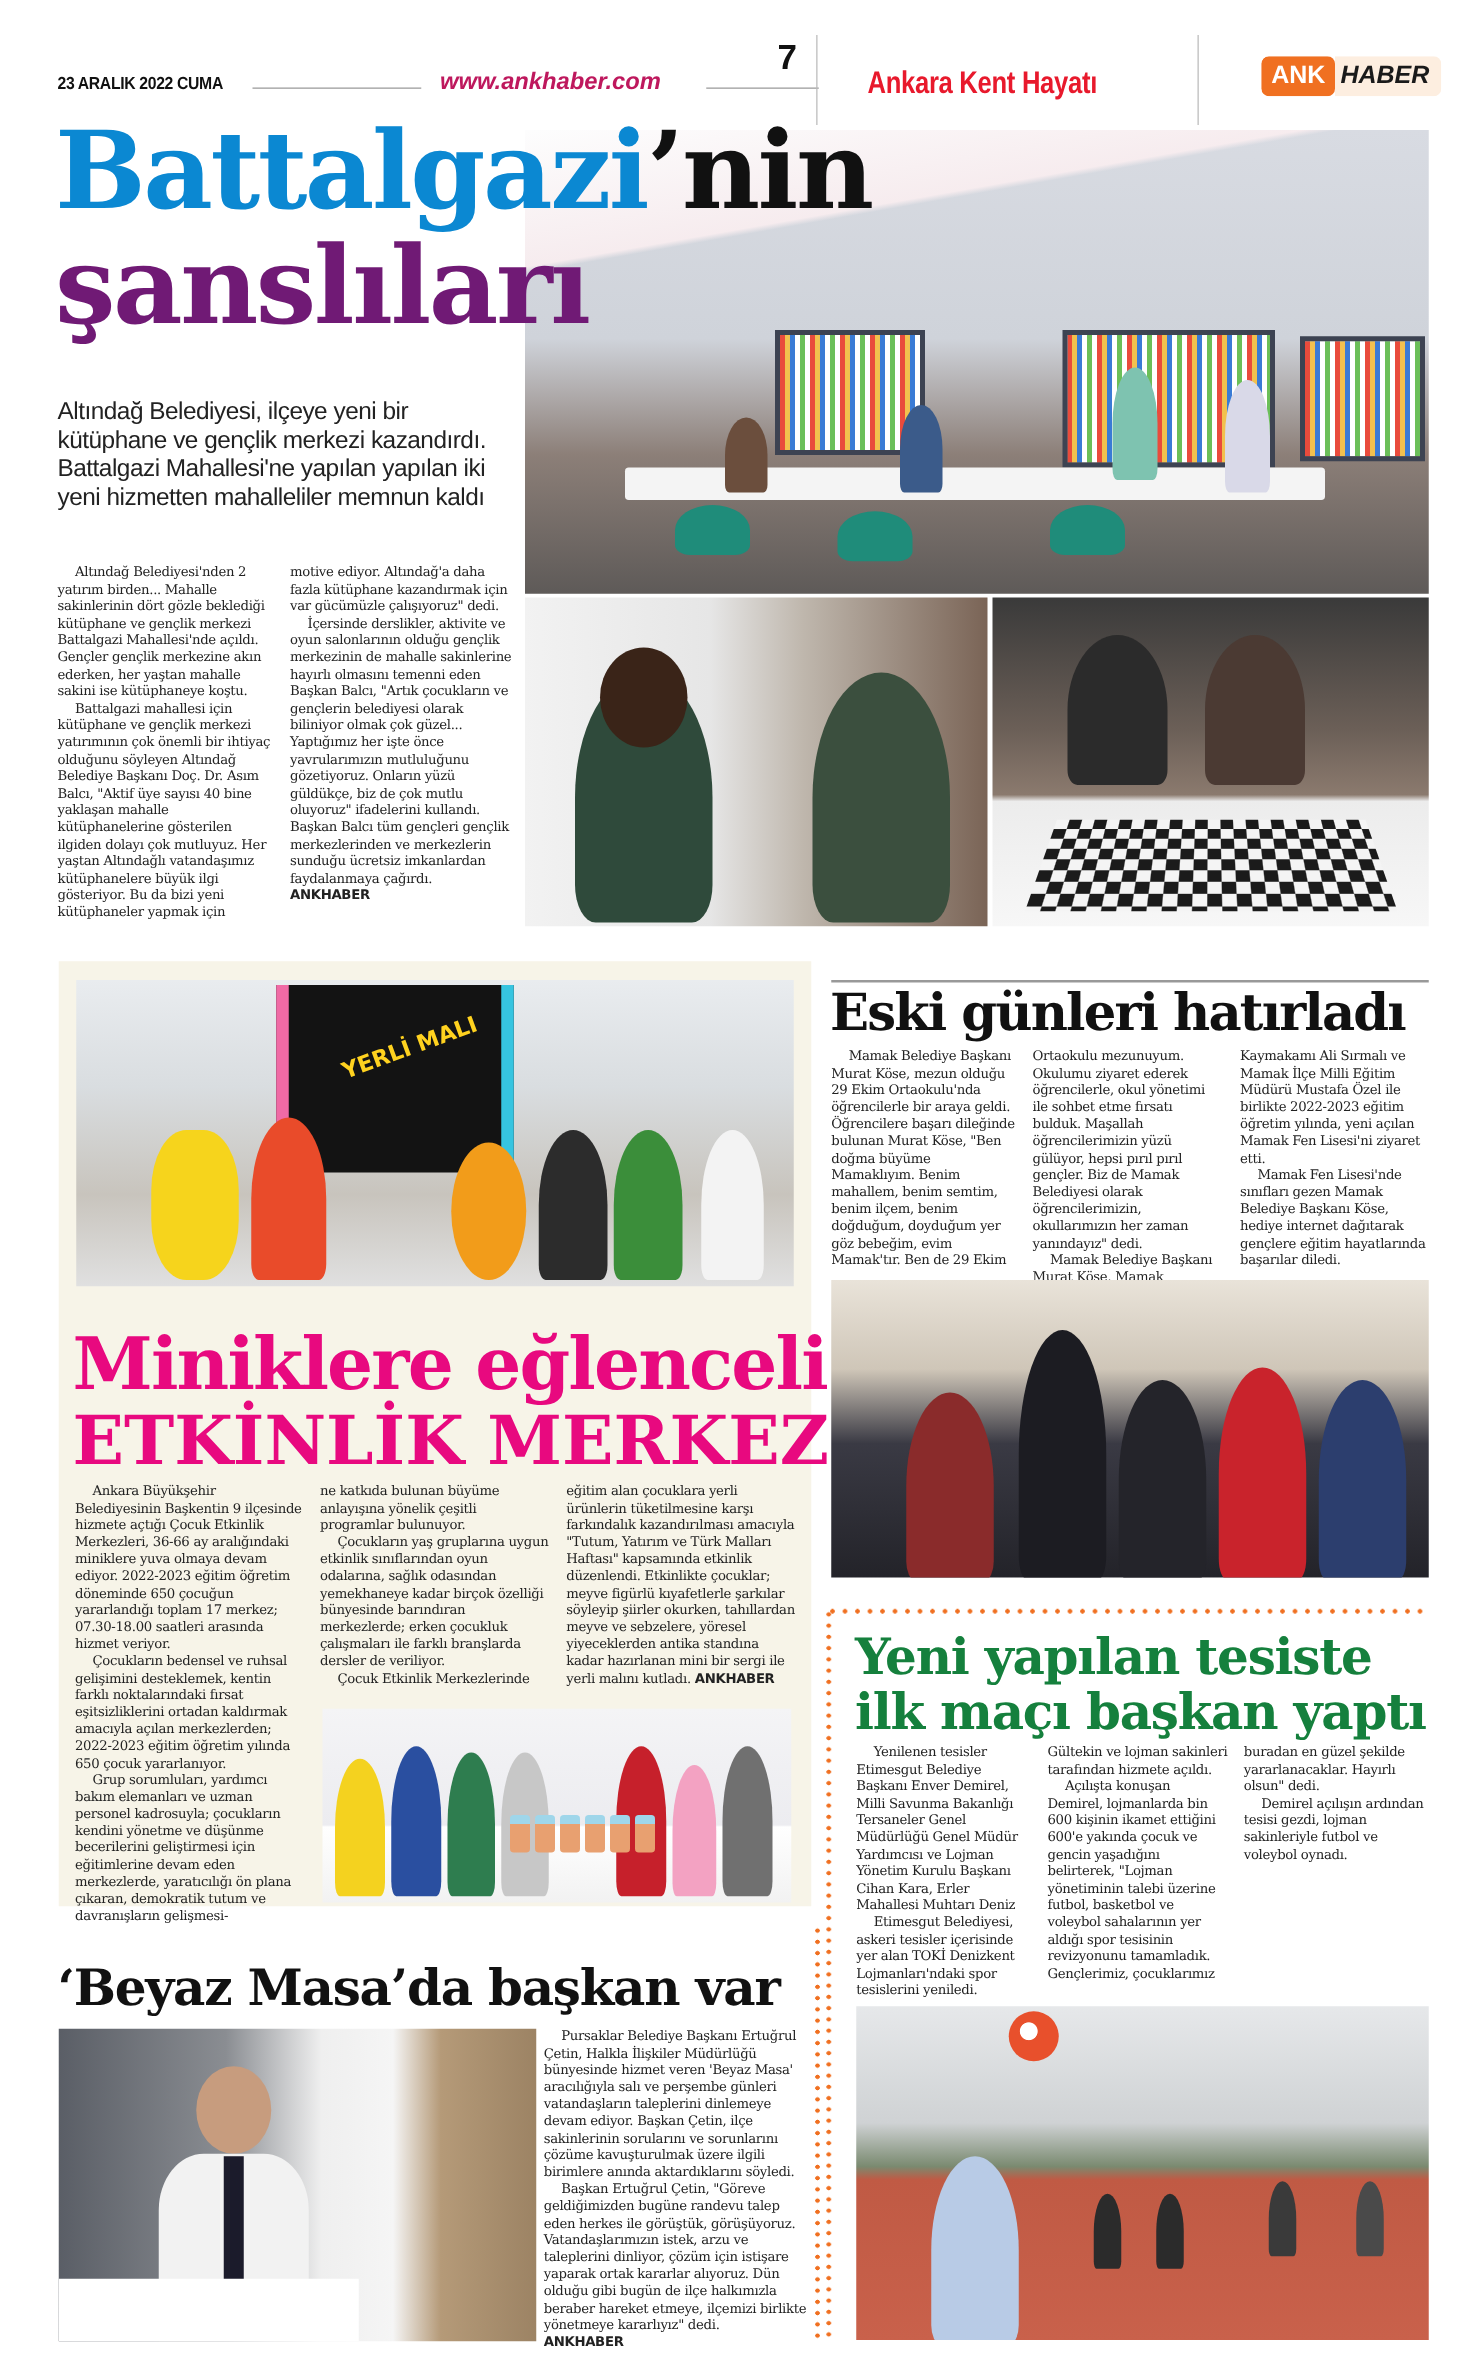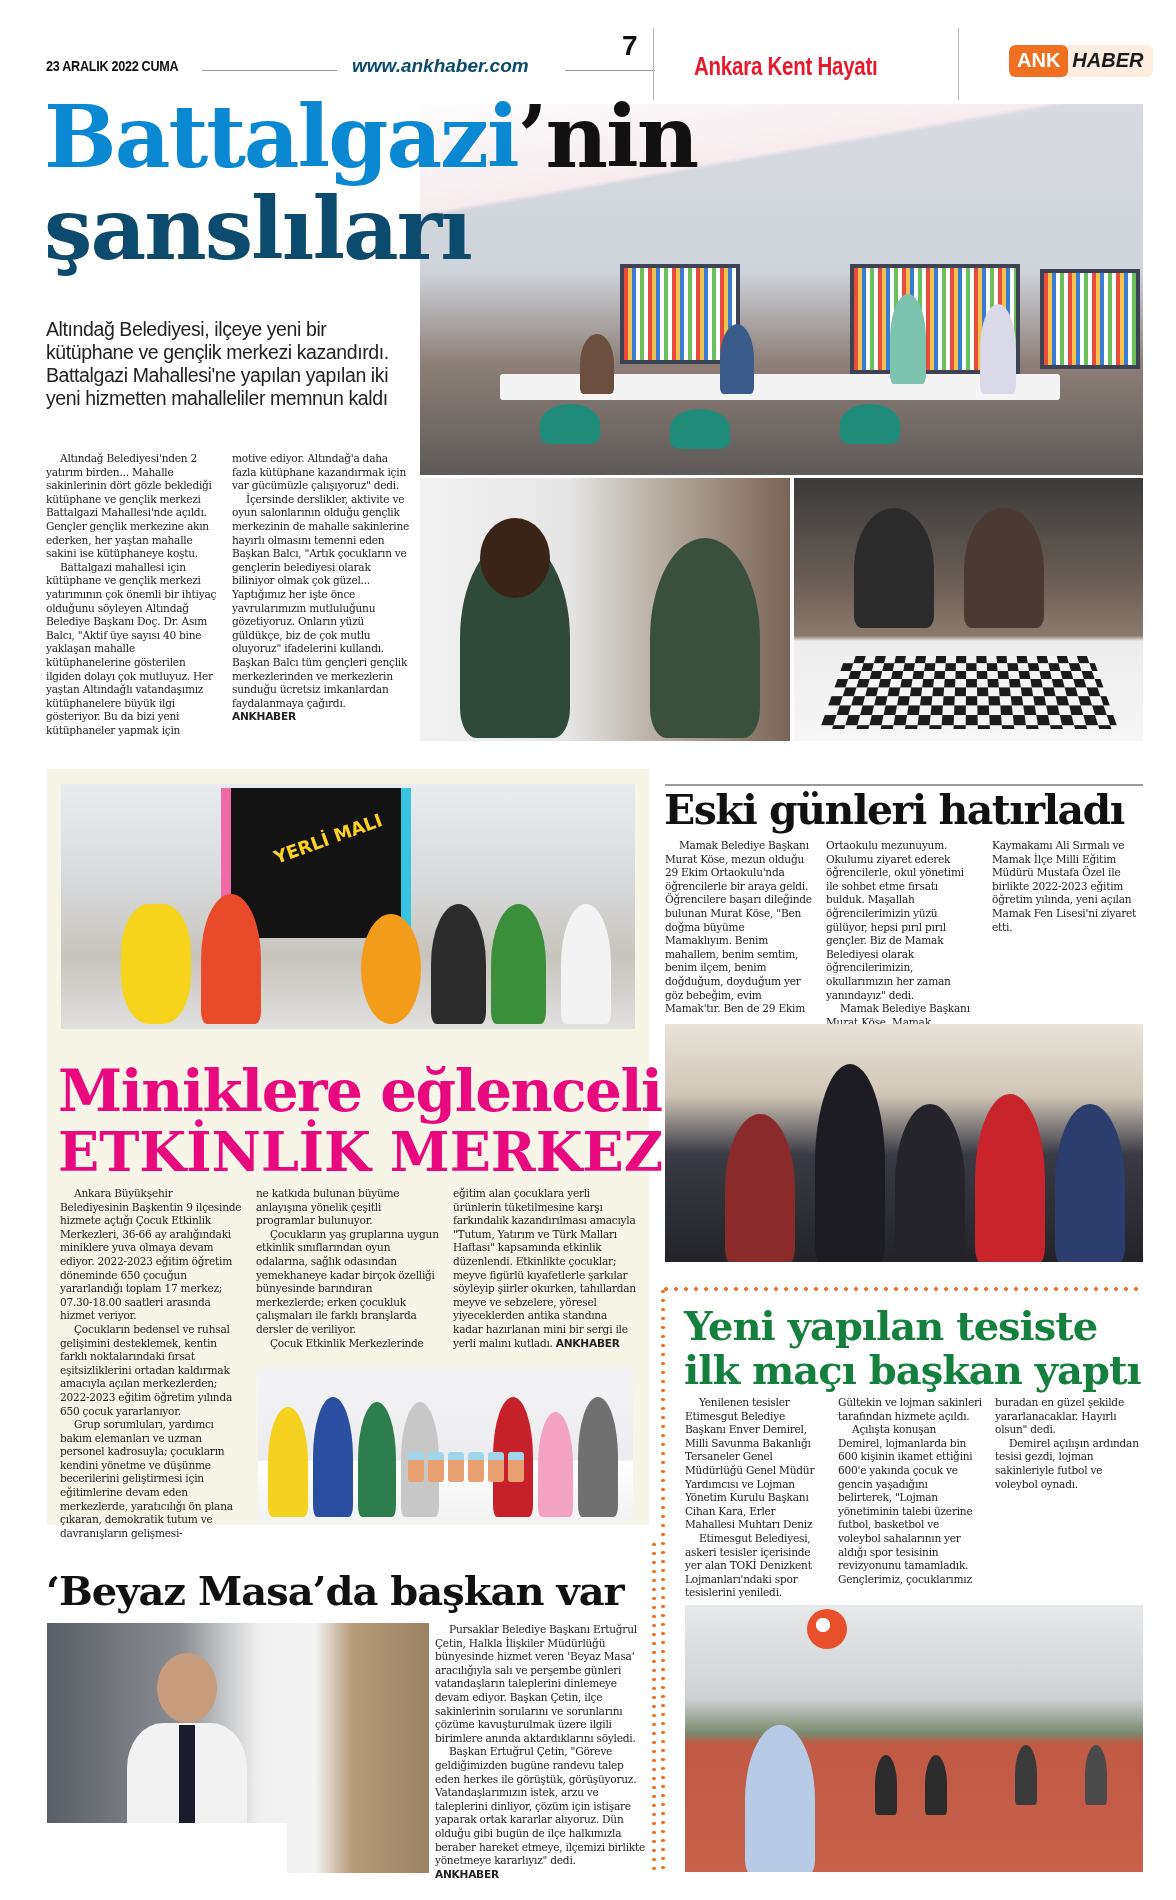--- a/index.html
+++ b/index.html
@@ -3,34 +3,34 @@
 <meta charset="utf-8">
 <style>
   * { box-sizing: border-box; margin: 0; padding: 0; }
   html, body { width: 1176px; height: 1900px; background: #ffffff; overflow: hidden; }
   body { position: relative; font-family: "DejaVu Serif", serif; color: #1a1a1a; }
   .abs { position: absolute; }
 
   
   .mh-date { left: 46px; top: 58px; font-family: "Liberation Sans", sans-serif; font-weight: bold; font-size: 14px; letter-spacing: -0.3px; color: #111; transform: scaleX(0.9); transform-origin: left; }
   .mh-rule { height: 1px; background: #999; }
-  .mh-url { left: 352px; top: 55px; font-family: "Liberation Sans", sans-serif; font-style: italic; font-weight: bold; font-size: 19px; color: #0c4a6e; }
+  .mh-url { left: 352px; top: 55px; font-family: "Liberation Sans", sans-serif; font-style: italic; font-weight: bold; font-size: 19px; color: #be185d; }
   .mh-page { left: 622px; top: 30px; font-family: "Liberation Sans", sans-serif; font-weight: bold; font-size: 28px; color: #111; }
   .mh-vline { width: 1px; background: #bbb; }
   .mh-section { left: 694px; top: 52px; font-family: "Liberation Sans", sans-serif; font-weight: bold; font-size: 25px; color: #e8192c; transform: scaleX(0.82); transform-origin: left; white-space: nowrap; letter-spacing: -0.3px; }
   .logo { left: 988px; top: 45px; height: 32px; display: flex; border-radius: 6px; overflow: hidden; margin-left: 21px; }
   .logo .ank { background: #f07021; color: #fff; font-family: "Liberation Sans", sans-serif; font-weight: bold; font-size: 20px; padding: 4px 8px 0 8px; border-radius: 6px; }
   .logo .haber { background: #fdeee0; color: #1a1a1a; font-family: "Liberation Sans", sans-serif; font-weight: bold; font-style: italic; font-size: 20px; padding: 4px 10px 0 4px; }
 
   
   .slab { font-family: "DejaVu Serif", serif; font-weight: bold; letter-spacing: -2px; }
   .h-battal { left: 44px; top: 92px; font-size: 86px; line-height: 90px; z-index: 3; }
   .h-battal .blue { color: #0b88d2; }
   .h-battal .black { color: #111; }
-  .h-sans { left: 44px; top: 184px; font-size: 86px; line-height: 90px; color: #0c4a6e; z-index: 3; }
+  .h-sans { left: 44px; top: 184px; font-size: 86px; line-height: 90px; color: #701a75; z-index: 3; }
 
   .deck { left: 46px; top: 318px; width: 370px; font-family: Liberation Sans, sans-serif; font-size: 19.5px; line-height: 23px; color: #222; letter-spacing: -0.4px; }
   .body-col { font-family: "DejaVu Serif", serif; font-size: 10.6px; line-height: 13.6px; color: #222; letter-spacing: -0.25px; }
   .body-col p { text-indent: 14px; }
   .body-col b { font-family: "DejaVu Sans", sans-serif; font-weight: bold; }
 
   
   .photo { overflow: hidden; }
   .ph-library { left: 420px; top: 104px; width: 723px; height: 371px;
     background:
@@ -185,20 +185,21 @@
 <div class="abs slab h-eski">Eski günleri hatırladı</div>
 <div class="abs body-col" style="left:665px;top:839px;width:148px;">
   <p>Mamak Belediye Başkanı Murat Köse, mezun olduğu 29 Ekim Ortaokulu'nda öğrencilerle bir araya geldi. Öğrencilere başarı dileğinde bulunan Murat Köse, "Ben doğma büyüme Mamaklıyım. Benim mahallem, benim semtim, benim ilçem, benim doğduğum, doyduğum yer göz bebeğim, evim Mamak'tır. Ben de 29 Ekim</p>
 </div>
 <div class="abs body-col" style="left:826px;top:839px;width:150px;">
   <p style="text-indent:0">Ortaokulu mezunuyum. Okulumu ziyaret ederek öğrencilerle, okul yönetimi ile sohbet etme fırsatı bulduk. Maşallah öğrencilerimizin yüzü gülüyor, hepsi pırıl pırıl gençler. Biz de Mamak Belediyesi olarak öğrencilerimizin, okullarımızın her zaman yanındayız" dedi.</p>
   <p>Mamak Belediye Başkanı Murat Köse, Mamak</p>
 </div>
 <div class="abs body-col" style="left:992px;top:839px;width:151px;">
   <p style="text-indent:0">Kaymakamı Ali Sırmalı ve Mamak İlçe Milli Eğitim Müdürü Mustafa Özel ile birlikte 2022-2023 eğitim öğretim yılında, yeni açılan Mamak Fen Lisesi'ni ziyaret etti.</p>
+  <p>Mamak Fen Lisesi'nde sınıfları gezen Mamak Belediye Başkanı Köse, hediye internet dağıtarak gençlere eğitim hayatlarında başarılar diledi.</p>
 </div>
 <div class="abs photo ph-mamak">
   <div class="kid" style="left:150px;top:40px;width:70px;height:200px;background:#1c1c22;"></div>
   <div class="kid" style="left:230px;top:80px;width:70px;height:160px;background:#24242a;"></div>
   <div class="kid" style="left:310px;top:70px;width:70px;height:170px;background:#c9232c;"></div>
   <div class="kid" style="left:60px;top:90px;width:70px;height:150px;background:#8a2b2b;"></div>
   <div class="kid" style="left:390px;top:80px;width:70px;height:160px;background:#2c3e6e;"></div>
 </div>
 
 <div class="abs dots-h" style="left:661px;top:1287px;width:482px;"></div>

